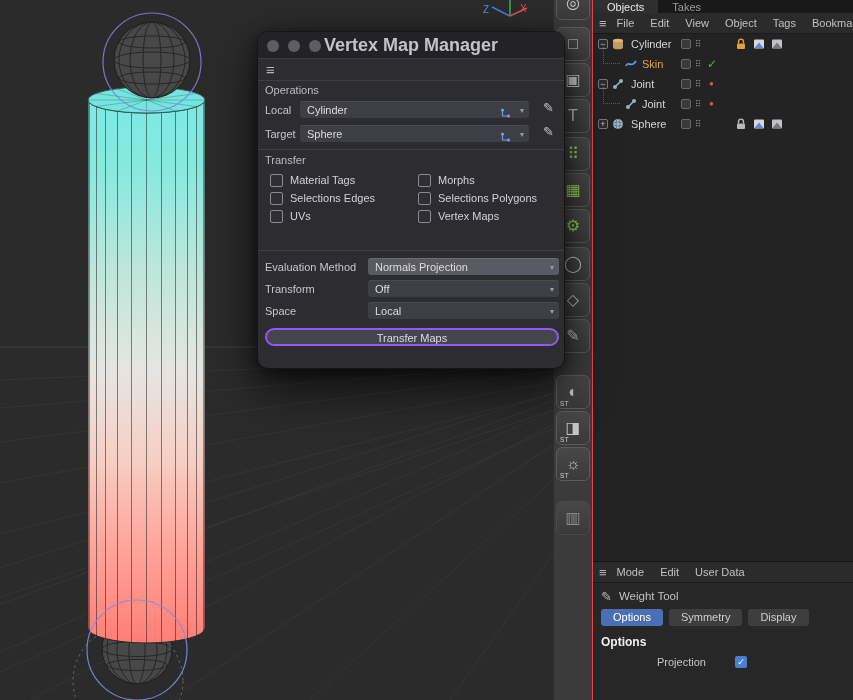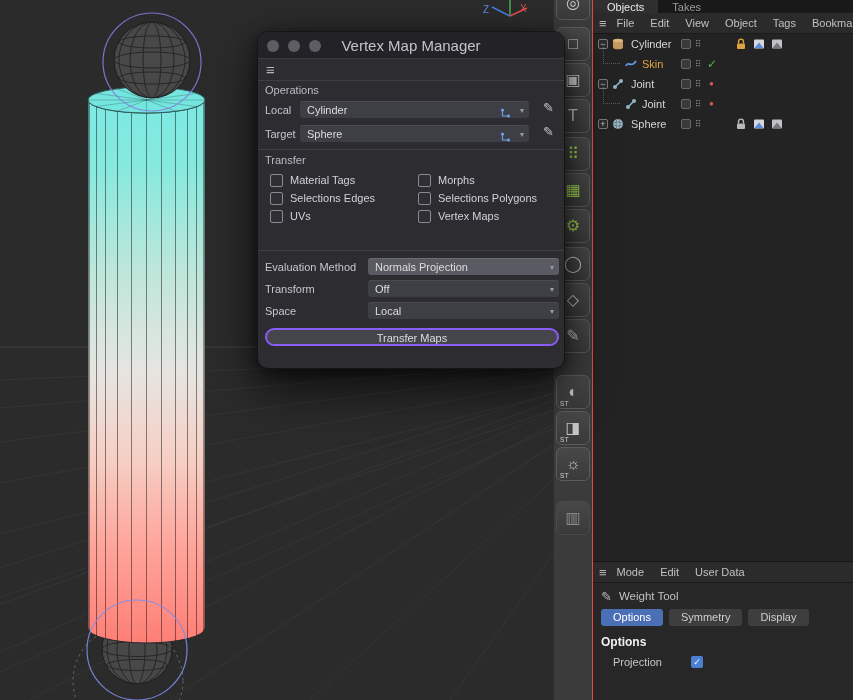--- a/index.html
+++ b/index.html
@@ -53,31 +53,31 @@
   .attr-tabs{height:20px;background:#191919;display:flex}
   .attr-tab{padding:0 14px;font-size:11px;line-height:20px;color:#9a9a9a}
   .attr-tab.active{background:#2f2f2f;color:#e2e2e2}
   .tool-row{display:flex;align-items:center;height:26px;padding-left:8px;gap:7px}
   .tool-icon{color:#b8b8b8;font-size:13px}
   .tool-label{font-size:11.5px;color:#c2c2c2}
   .btn-row{display:flex;gap:6px;padding-left:8px}
   .abtn{height:17px;padding:0 12px;border-radius:3px;background:#3e3e3e;color:#cfcfcf;font-size:11px;line-height:17px}
   .abtn.active{background:#4a6fb5;color:#fff}
   .section-title{font-size:12px;font-weight:bold;color:#f0f0f0;padding:9px 0 4px 8px}
-  .field-line{display:flex;align-items:center;padding-left:20px;height:18px}
+  .field-line{display:flex;align-items:center;padding-left:64px;height:18px}
   .f-label{font-size:11px;color:#c6c6c6;width:78px}
   .mini-cb{width:12px;height:12px;border-radius:2px;background:#4a7fd4;color:#fff;font-size:9px;line-height:12px;text-align:center}
 
   
   .dialog{position:absolute;left:257px;top:31px;width:308px;height:338px;background:#2c2c31;border:1px solid #151517;
     border-radius:11px;box-shadow:0 20px 50px rgba(0,0,0,.65),0 4px 16px rgba(0,0,0,.5),inset 0 1px 0 rgba(255,255,255,.05);z-index:30}
   .dlg-title{position:absolute;top:0;left:0;right:0;height:27px;background:#232327;border-bottom:1px solid #3a3a40;border-radius:10px 10px 0 0}
   .dot{position:absolute;top:8px;width:12px;height:12px;border-radius:50%;background:#5d5d63}
   .dot.d1{left:9px}.dot.d2{left:30px}.dot.d3{left:51px}
-  .dlg-title-text{position:absolute;left:0;right:0;text-align:center;line-height:27px;font-size:15px;font-weight:normal;color:#c2c2ca}
+  .dlg-title-text{position:absolute;left:0;right:0;text-align:center;line-height:27px;font-size:18px;font-weight:bold;color:#c2c2ca}
   .dlg-burger{position:absolute;top:27px;left:0;right:0;height:22px;border-bottom:1px solid #3e3e44}
   .dlg-burger span{position:absolute;left:8px;top:2px;font-size:15px;color:#b5b5bd}
   .sec-label{position:absolute;left:7px;font-size:11px;color:#bcbcc4}
   .dlg-sep{position:absolute;left:0;right:0;height:1px;background:#3e3e44}
   .frow{position:absolute;left:0;right:0;height:22px}
   .field-label{position:absolute;left:7px;font-size:11px;color:#c6c6ce;line-height:22px}
   .dropdown{position:absolute;top:2px;left:42px;width:229px;height:17px;background:#3e3e45;border-radius:3px;border-top:1px solid #4a4a52}
   .dropdown.wide{left:110px;width:191px}
   .dropdown.hl{background:#5a5a62;border-top-color:#6c6c74}
   .dd-text{position:absolute;left:7px;font-size:11px;line-height:16px;color:#dededf;white-space:nowrap}

